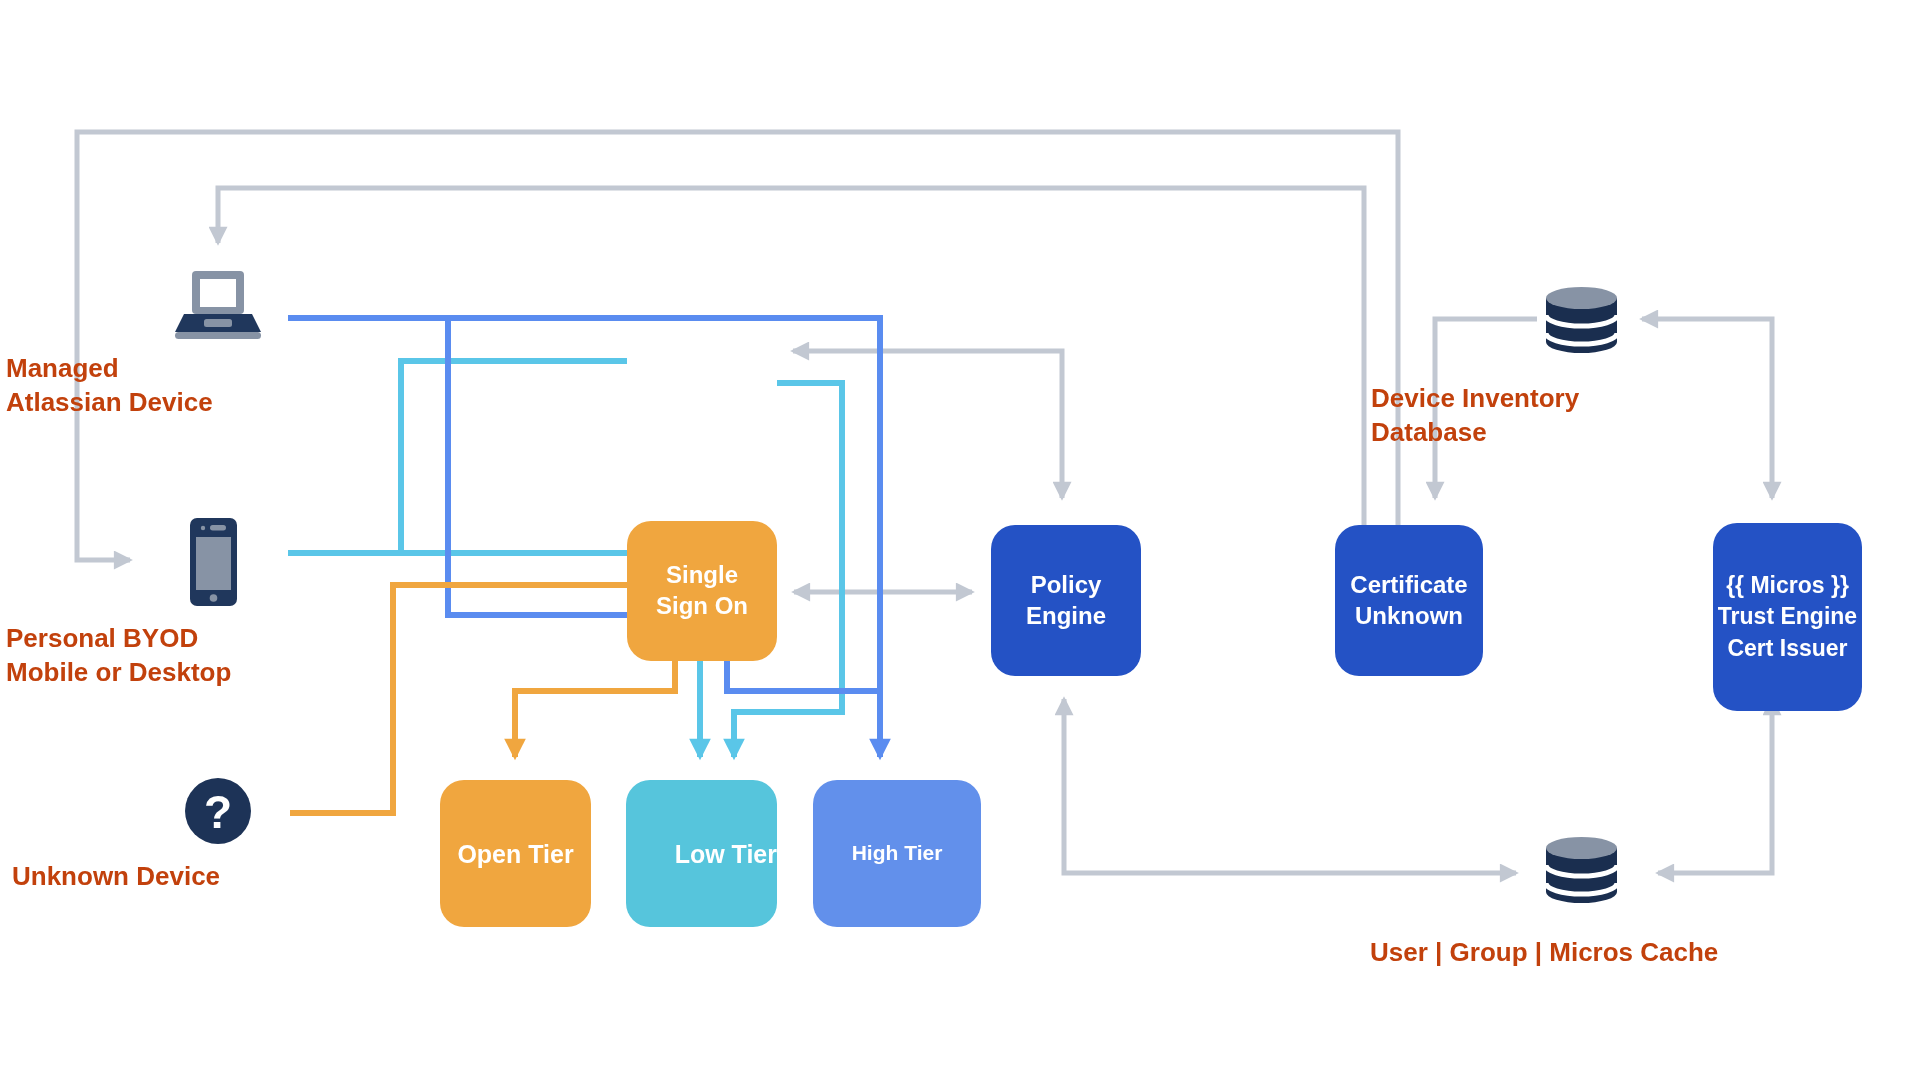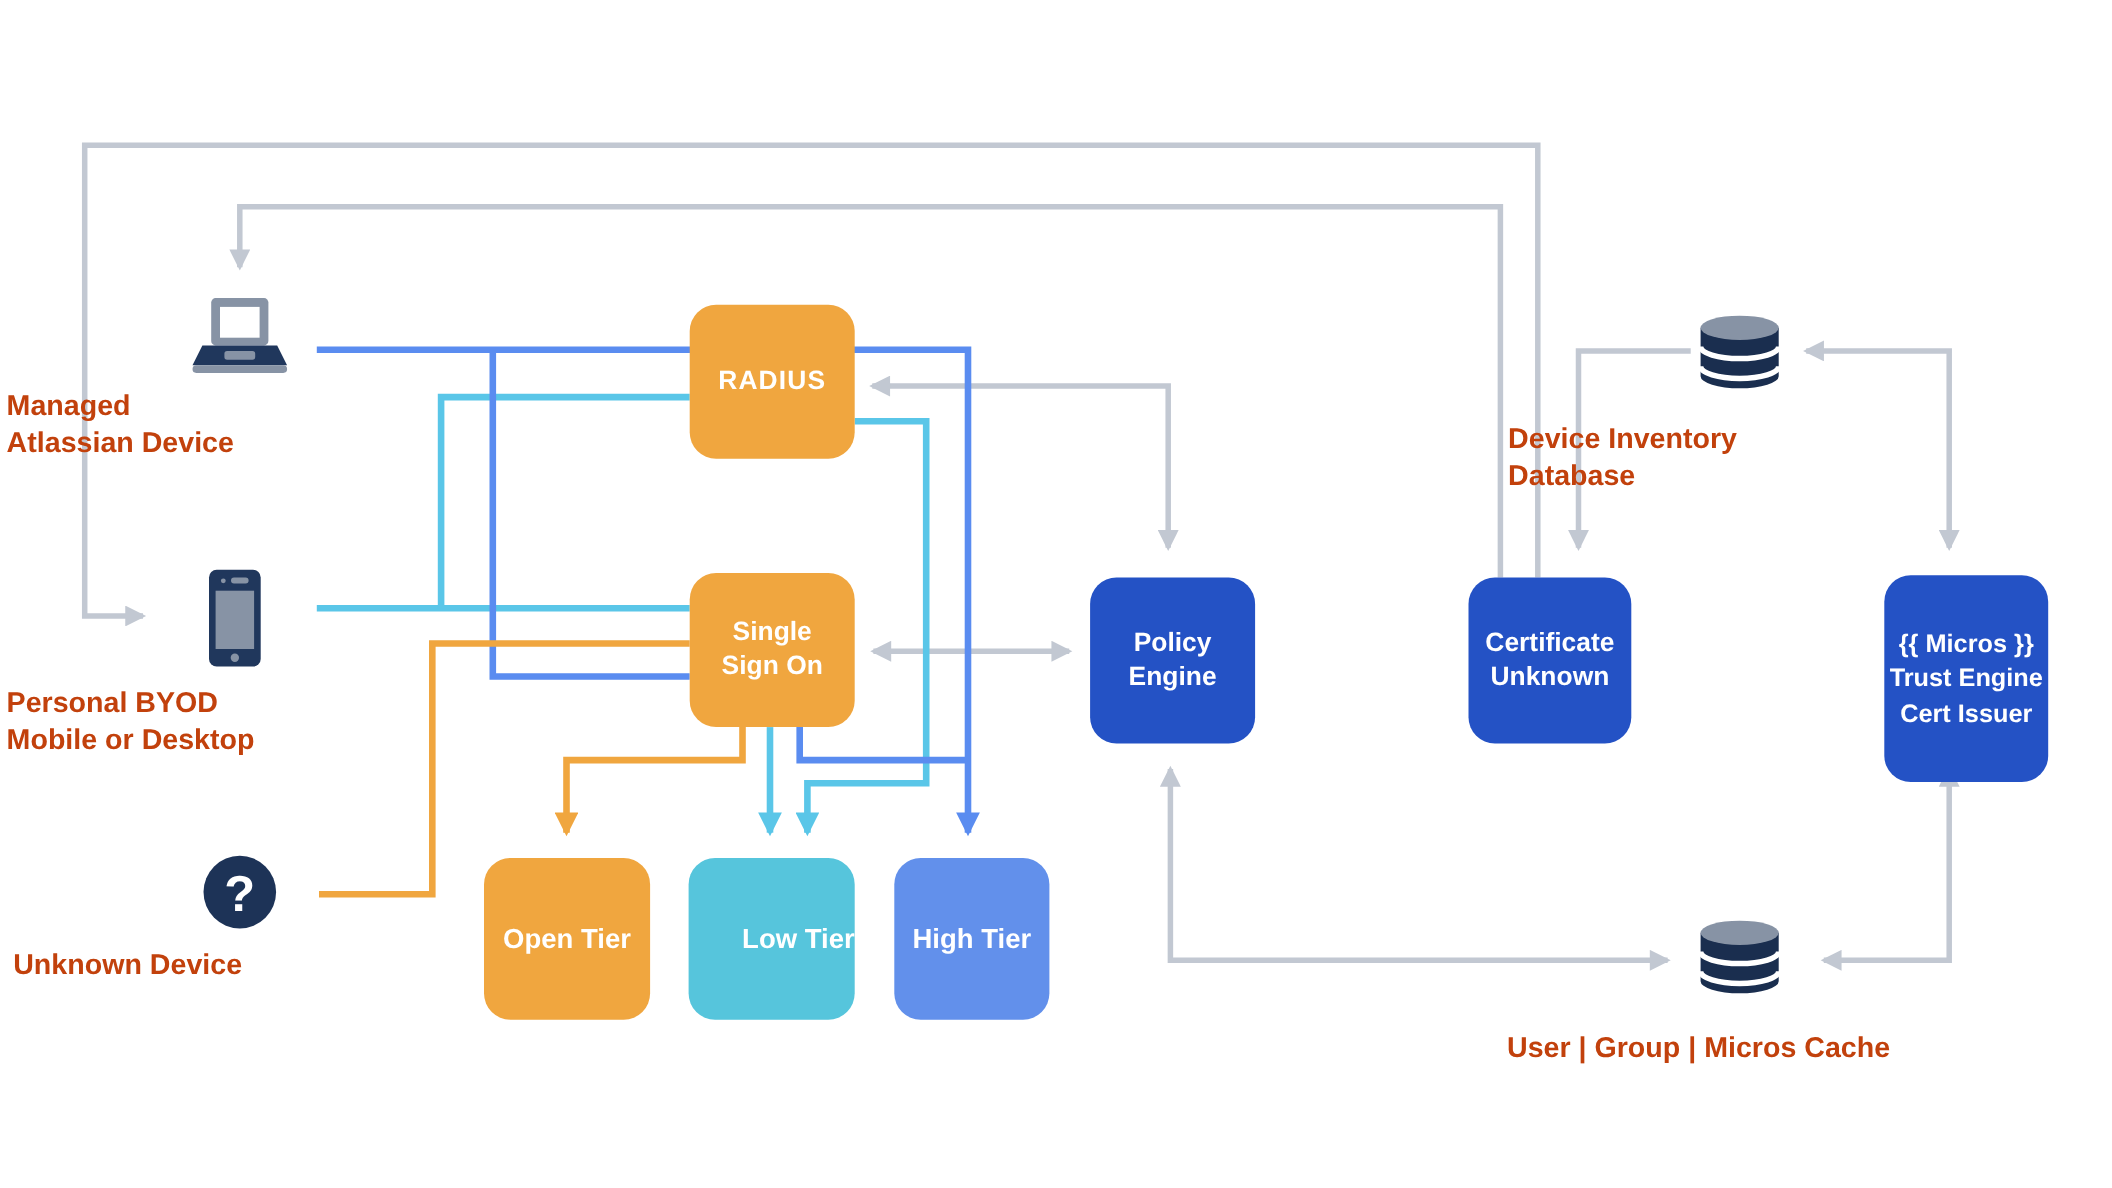--- a/index.html
+++ b/index.html
@@ -14,21 +14,21 @@
     white-space:pre-line;line-height:1.28;
   }
   .node.orange{background:#F0A63F;}
   .node.cyan{background:#56C5DC;}
   .node.blue{background:#6290EB;}
   .node.navyblue{background:#2452C5;}
   .node-radius{left:627px;top:277px;width:150px;height:140px;font-size:24px;letter-spacing:1px;}
   .node-sso{left:627px;top:521px;width:150px;height:140px;font-size:24px;}
   .node-open{left:440px;top:780px;width:151px;height:147px;font-size:25px;}
   .node-low{left:626px;top:780px;width:151px;height:147px;font-size:25px;justify-content:flex-end;}
-  .node-high{left:813px;top:780px;width:141px;height:147px;font-size:25px;}
+  .node-high{left:813px;top:780px;width:168px;height:147px;font-size:21px;}
   .node-policy{left:991px;top:525px;width:150px;height:151px;font-size:24px;}
   .node-cert{left:1335px;top:525px;width:148px;height:151px;font-size:24px;}
   .node-micros{left:1713px;top:523px;width:149px;height:188px;font-size:23px;line-height:1.35;}
   .devlabel{
     position:absolute;z-index:3;color:#c2410c;font-weight:600;font-size:26px;line-height:1.3;
     white-space:pre-line;transform:translateX(-50%);width:420px;
   }
   .lbl-managed{left:216px;top:352px;}
   .lbl-byod{left:216px;top:622px;}
   .lbl-unknown{left:222px;top:860px;}
@@ -117,23 +117,20 @@
     </g>
 
     <g>
       <path d="M1546 848 V892 A35.5 11 0 0 0 1617 892 V848 Z" fill="#1A2E4F"></path>
       <path d="M1546 865 A35.5 11 0 0 0 1617 865" stroke="#FFFFFF" stroke-width="5" fill="none"></path>
       <path d="M1546 883 A35.5 11 0 0 0 1617 883" stroke="#FFFFFF" stroke-width="5" fill="none"></path>
       <ellipse cx="1581.5" cy="848" rx="35.5" ry="11" fill="#8793A5"></ellipse>
     </g>
   </svg>
 
-  <div class="node orange node-radius">
-    <span>RADIUS</span>
-  </div>
   <div class="node orange node-open">
     <span>Open Tier</span>
   </div>
   <div class="node orange node-sso">
     <span>Single
 Sign On</span>
   </div>
   <div class="node cyan node-low">
     <span>Low Tier</span>
   </div>

